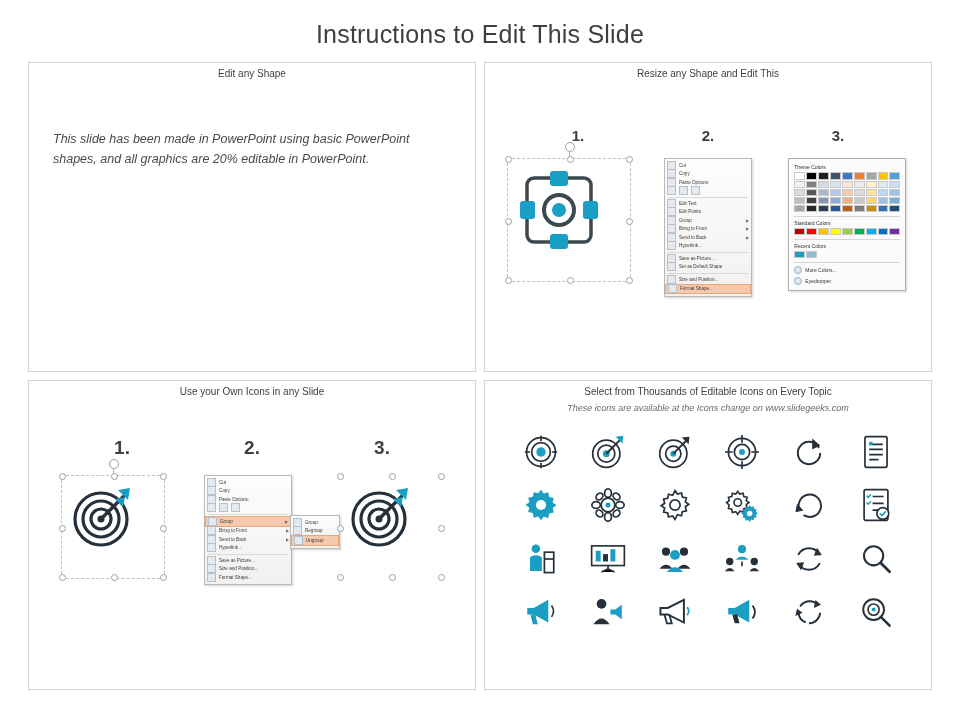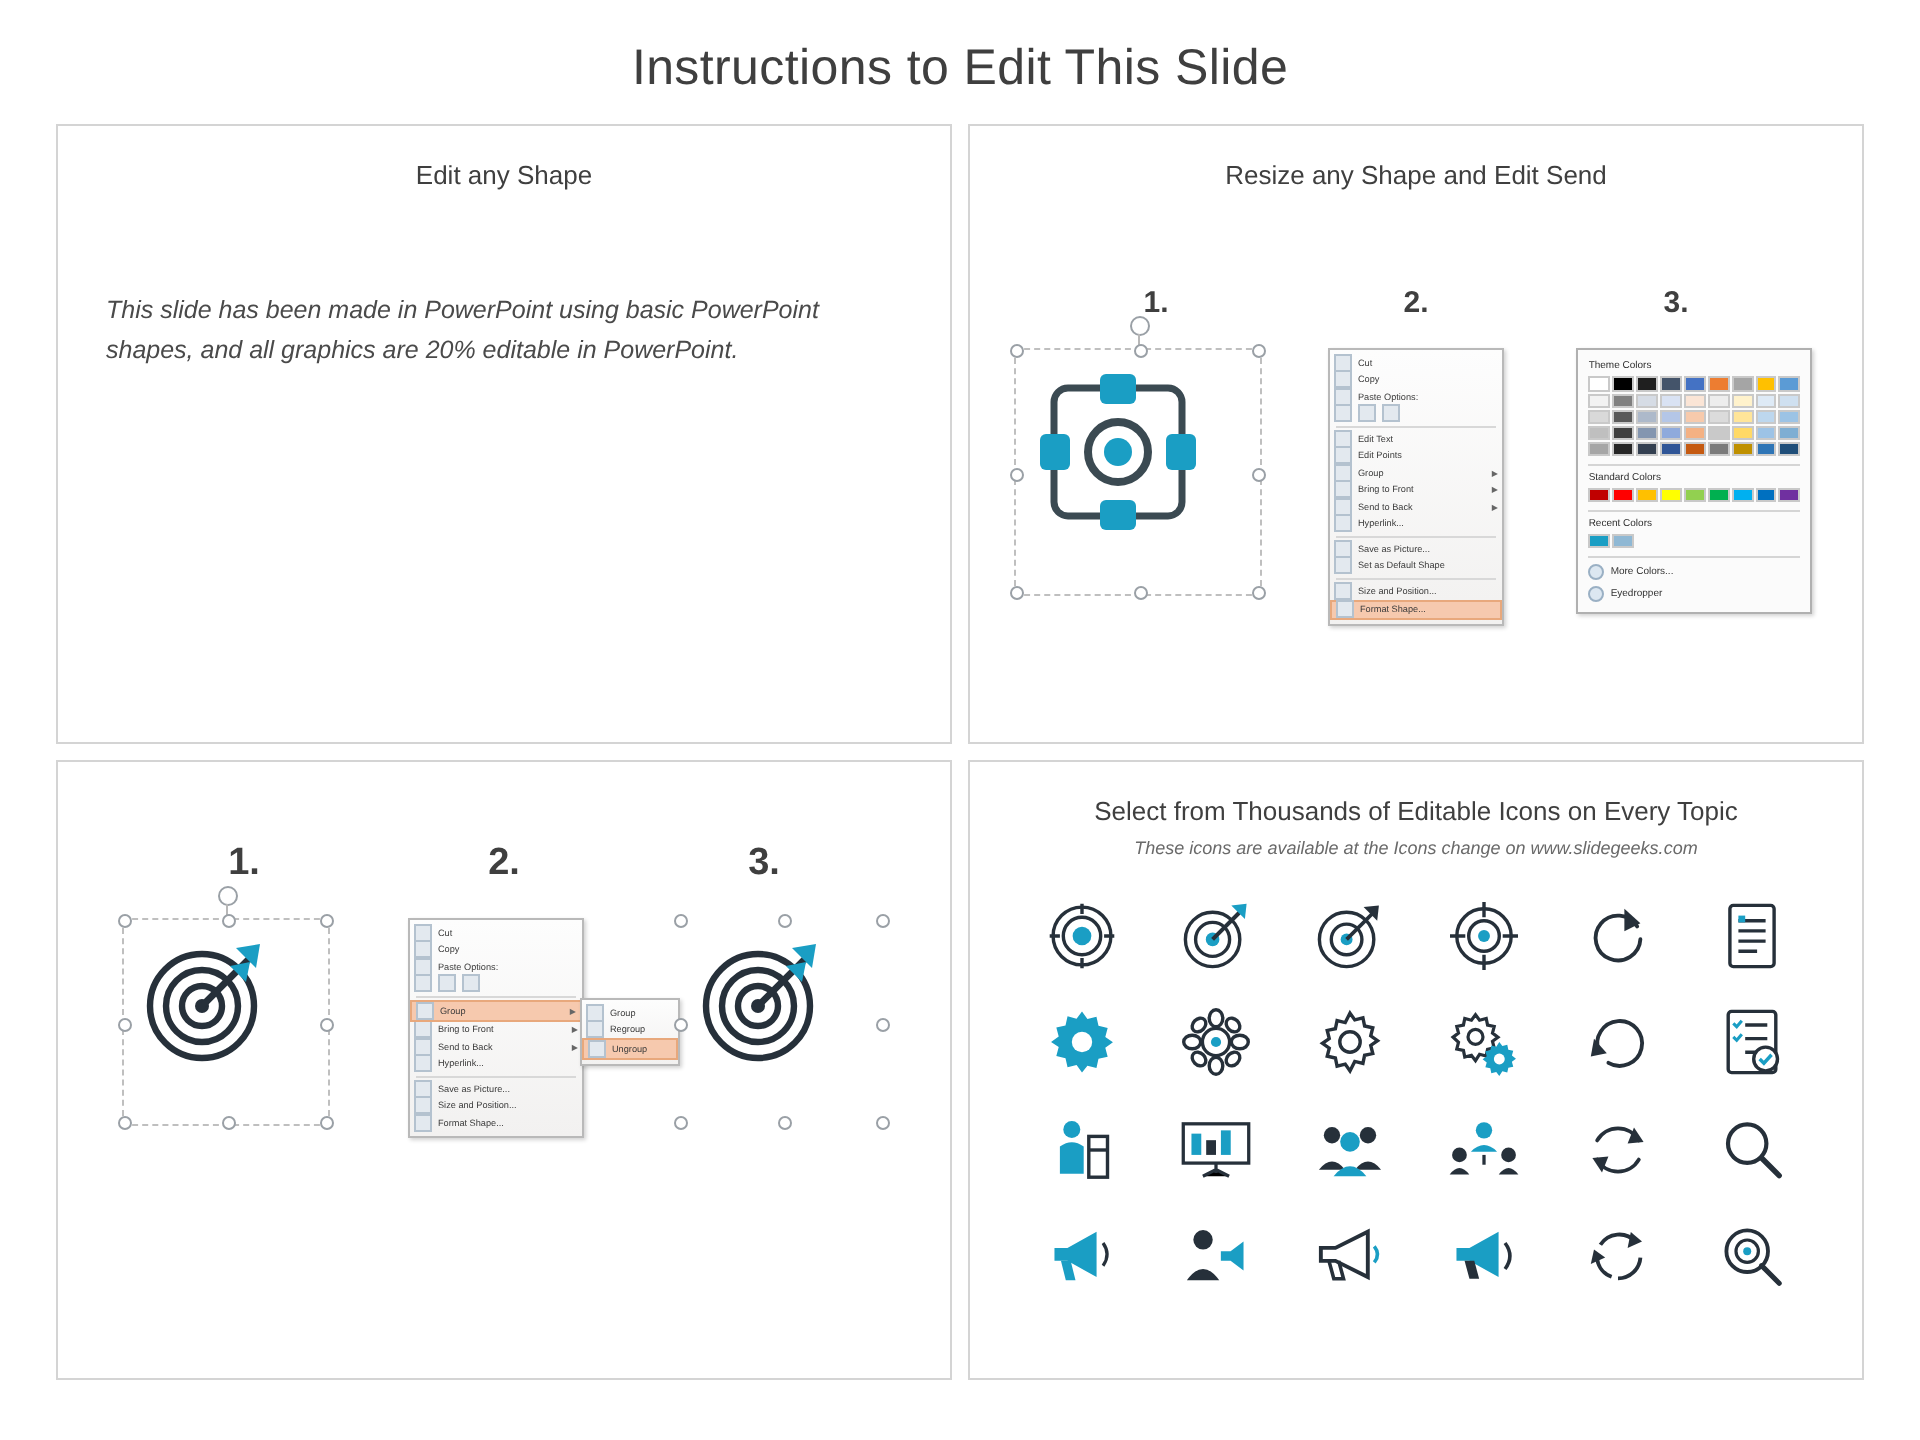--- a/index.html
+++ b/index.html
@@ -40,23 +40,23 @@
     gap: 8px;
   }
   .panel {
     border: 1px solid #d4d4d4;
     box-sizing: border-box;
     position: relative;
     background: #fff;
   }
   .panel-title {
     text-align: center;
-    font-size: 13px;
+    font-size: 10px;
     color: #3f3f3f;
-    margin-top: 17px;
+    margin-top: 5px;
   }
   .panel-subtitle {
     text-align: center;
     font-size: 9px;
     color: #6a6a6a;
     font-style: italic;
     margin-top: 6px;
   }
   
   .para {
@@ -257,21 +257,21 @@
   <div class="slide-title">Instructions to Edit This Slide</div>
 
   <div class="grid">
 
     <div class="panel">
       <div class="panel-title">Edit any Shape</div>
       <div class="para first">This slide has been made in PowerPoint using basic PowerPoint shapes, and all graphics are 20% editable in PowerPoint.</div>
     </div>
 
     <div class="panel">
-      <div class="panel-title">Resize any Shape and Edit Send</div>
+      <div class="panel-title">Resize any Shape and Edit This</div>
 
       <div class="num-row" style="margin-top:48px;">
         <div class="num">1.</div>
         <div class="num">2.</div>
         <div class="num">3.</div>
       </div>
 
       <div class="shapes-row" style="margin-top:14px;">
 
         <div class="shape-cell">
@@ -454,20 +454,21 @@
             <div class="picker-opt">
               <span class="dot"></span>
               <span>Eyedropper</span>
             </div>
           </div>
         </div>
       </div>
     </div>
 
     <div class="panel">
+      <div class="panel-title">Use your Own Icons in any Slide</div>
 
       <div class="num-row" style="margin-top:40px;">
         <div class="num big">1.</div>
         <div class="num big">2.</div>
         <div class="num big">3.</div>
       </div>
 
       <div class="shapes-row" style="margin-top:16px;">
 
         <div class="shape-cell">

